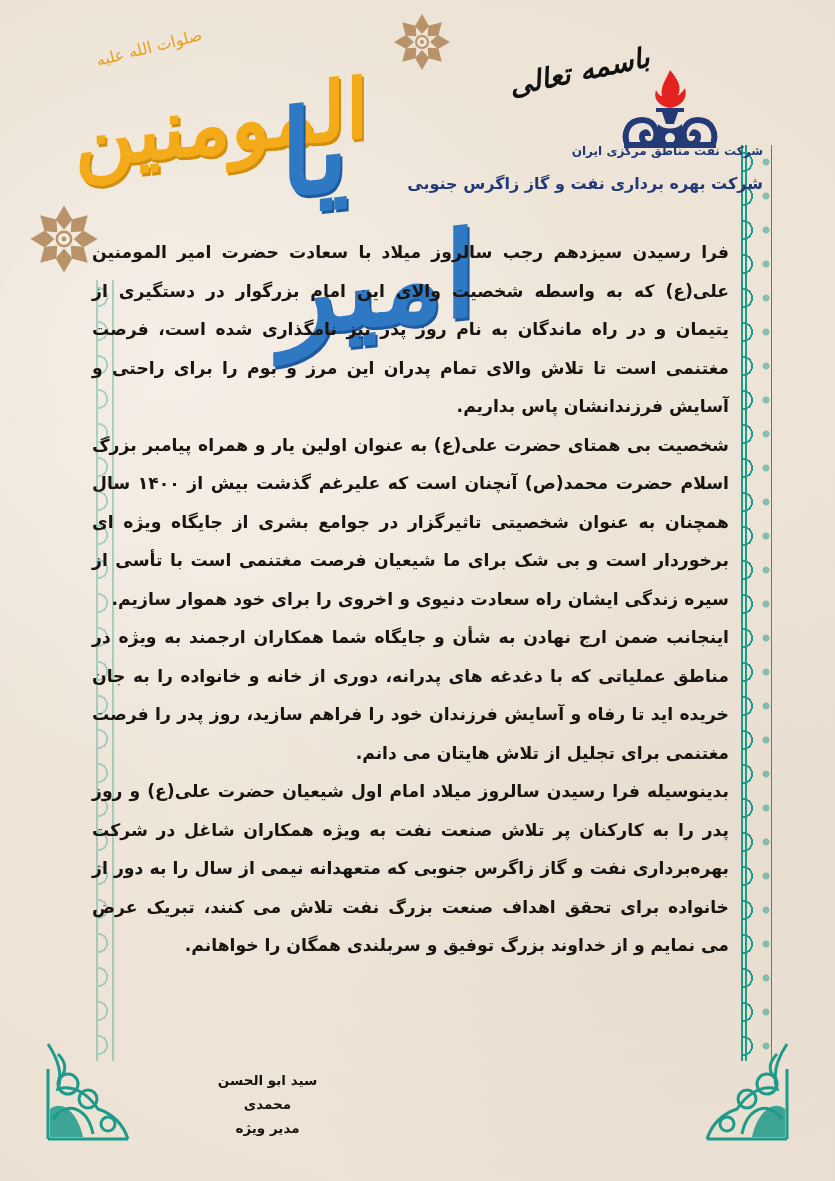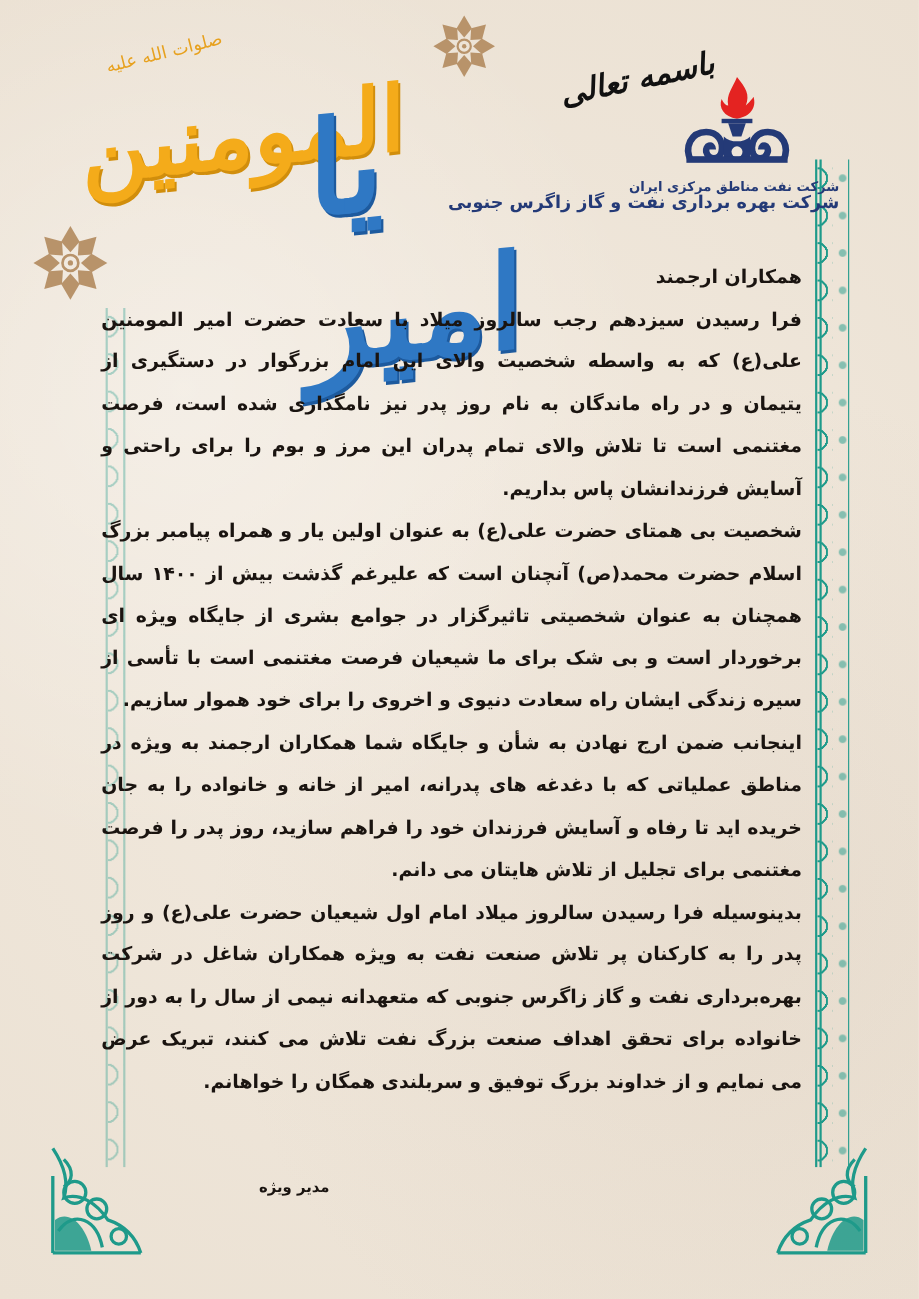--- a/index.html
+++ b/index.html
@@ -44,21 +44,21 @@
   .calli-blue { position:absolute; font-family:"DejaVu Serif", serif; font-weight:bold; color:#2f78c4; }
   .calli-main { left:20px; top:55px; font-size:82px; letter-spacing:-4px; direction:rtl; white-space:nowrap;
                 text-shadow: 2px 3px 0 #d18e0c; transform:skewY(-6deg); }
   .calli-ya { left:225px; top:55px; font-size:118px; text-shadow: 2px 3px 0 #1d5a9e; transform:skewY(-6deg); }
   .calli-salawat { position:absolute; left:40px; top:18px; font-size:16px; color:#e7a11e; font-family:"DejaVu Serif", serif; direction:rtl; transform:rotate(-14deg); }
 
   
   .bismillah { position:absolute; left:508px; top:55px; font-family:"DejaVu Serif", serif; font-size:28px; font-weight:bold; font-style:italic; direction:rtl; transform:rotate(-12deg); color:#111; }
   .logo { position:absolute; left:620px; top:68px; width:100px; height:82px; }
   .company { position:absolute; right:72px; direction:rtl; text-align:right; font-weight:bold; color:#243a77; white-space:nowrap; }
-  .company.c1 { top:163px; font-size:12px; }
+  .company.c1 { top:144px; font-size:12px; }
   .company.c2 { top:174px; font-size:16px; }
 
   
   .letter {
     position:absolute; left:92px; width:637px; top:233px;
     direction:rtl; text-align:justify; text-align-last:right;
     font-family:"DejaVu Sans", sans-serif; font-weight:bold; font-size:17.2px; line-height:38.5px; color:#1a1410;
   }
   .letter p { margin:0; }
   .salutation { font-size:17.2px; line-height:38.5px; }
@@ -158,23 +158,23 @@
       <path d="M92 78 C98 66 92 52 78 52 C68 52 62 60 64 70 C66 78 76 78 78 70 C79 64 72 62 72 68" stroke="#243a77" stroke-width="6" fill="none"></path>
       <path d="M38 56 C44 62 56 62 62 56 L62 78 L38 78 Z"></path>
       <circle cx="50" cy="70" r="5" fill="#efe6da"></circle>
       <rect x="4" y="74" width="92" height="6"></rect>
     </g>
   </svg>
   <div class="company c1">شرکت نفت مناطق مرکزی ایران</div>
   <div class="company c2">شرکت بهره برداری نفت و گاز زاگرس جنوبی</div>
 
   <div class="letter">
-    <p class="salutation">همکاران ارجمند</p>
     <p>فرا رسیدن سیزدهم رجب سالروز میلاد با سعادت حضرت امیر المومنین علی(ع) که به واسطه شخصیت والای این امام بزرگوار در دستگیری از یتیمان و در راه ماندگان به نام روز پدر نیز نامگذاری شده است، فرصت مغتنمی است تا تلاش والای تمام پدران این مرز و بوم را برای راحتی و آسایش فرزندانشان پاس بداریم.</p>
     <p>شخصیت بی همتای حضرت علی(ع) به عنوان اولین یار و همراه پیامبر بزرگ اسلام حضرت محمد(ص) آنچنان است که علیرغم گذشت بیش از ۱۴۰۰ سال همچنان به عنوان شخصیتی تاثیرگزار در جوامع بشری از جایگاه ویژه ای برخوردار است و بی شک برای ما شیعیان فرصت مغتنمی است با تأسی از سیره زندگی ایشان راه سعادت دنیوی و اخروی را برای خود هموار سازیم.</p>
-    <p>اینجانب ضمن ارج نهادن به شأن و جایگاه شما همکاران ارجمند به ویژه در مناطق عملیاتی که با دغدغه های پدرانه، امیر از خانه و خانواده را به جان خریده اید تا رفاه و آسایش فرزندان خود را فراهم سازید، روز پدر را فرصت مغتنمی برای تجلیل از تلاش هایتان می دانم.</p>
+    <p>اینجانب ضمن ارج نهادن به شأن و جایگاه شما همکاران ارجمند به ویژه در مناطق عملیاتی که با دغدغه های پدرانه، دوری از خانه و خانواده را به جان خریده اید تا رفاه و آسایش فرزندان خود را فراهم سازید، روز پدر را فرصت مغتنمی برای تجلیل از تلاش هایتان می دانم.</p>
     <p>بدینوسیله فرا رسیدن سالروز میلاد امام اول شیعیان حضرت علی(ع) و روز پدر را به کارکنان پر تلاش صنعت نفت به ویژه همکاران شاغل در شرکت بهره‌برداری نفت و گاز زاگرس جنوبی که متعهدانه نیمی از سال را به دور از خانواده برای تحقق اهداف صنعت بزرگ نفت تلاش می کنند، تبریک عرض می نمایم و از خداوند بزرگ توفیق و سربلندی همگان را خواهانم.</p>
   </div>
 
   <div class="signature">
+    <div>سید ابو الحسن محمدی</div>
     <div>مدیر ویژه</div>
   </div>
 </div>
 
 </body></html>

